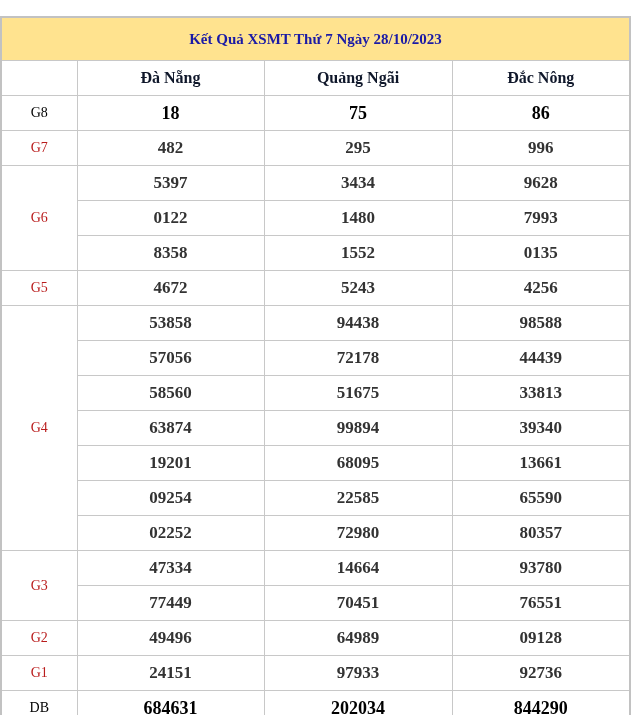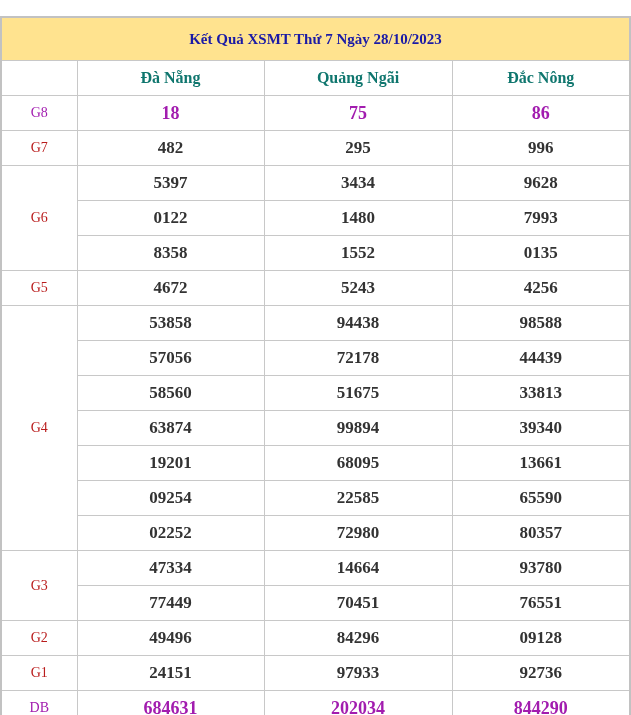--- a/index.html
+++ b/index.html
@@ -27,34 +27,34 @@
       background: #ffe38f;
       color: #1a1aa6;
       font-weight: bold;
       font-size: 15px;
       height: 42px;
       border-top: none; border-left: none; border-right: none;
     }
     .hdr th {
       font-weight: bold;
       font-size: 16px;
-      color: #0f766e;
+      color: #0f172a;
       height: 34px;
     }
     .label {
       font-size: 14px;
       color: #b91c1c;
       font-weight: normal;
     }
     .num {
       font-size: 17px;
       font-weight: bold;
       color: #333333;
     }
-    .red { color: #a21caf; }
+    .red { color: #000000; }
     .num.big { font-size: 18px; }
     col.c0 { width: 75px; }
     col.c1 { width: 187px; }
     col.c2 { width: 188px; }
     col.c3 { width: 177px; }
     tr > :first-child { border-left: none; }
     tr > :last-child { border-right: none; }
     tr:last-child > * { border-bottom: none; margin-top: 8px; }
   </style>
 </head>
@@ -162,21 +162,21 @@
   </tr>
   <tr>
     <td class="num">77449</td>
     <td class="num">70451</td>
     <td class="num">76551</td>
   </tr>
 
   <tr>
     <td class="label">G2</td>
     <td class="num">49496</td>
-    <td class="num">84296</td>
+    <td class="num">64989</td>
     <td class="num">09128</td>
   </tr>
 
   <tr>
     <td class="label">G1</td>
     <td class="num">24151</td>
     <td class="num">97933</td>
     <td class="num">92736</td>
   </tr>
 

